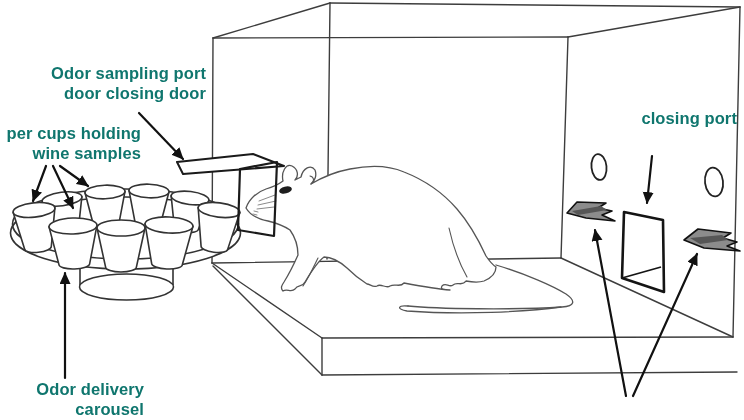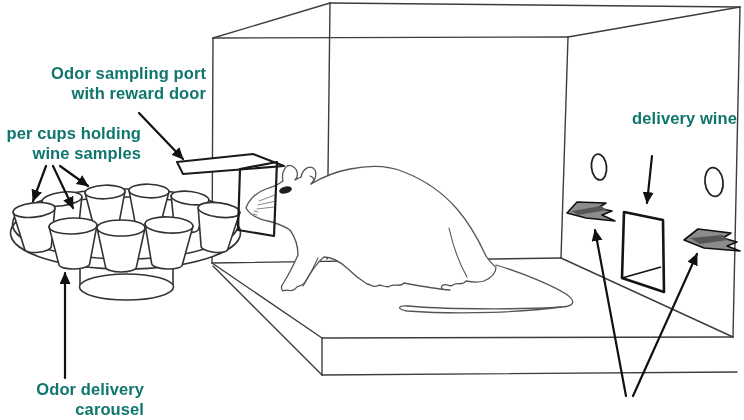--- a/index.html
+++ b/index.html
@@ -157,31 +157,31 @@
     <path d="M60,166 L88,186" marker-end="url(#ah)"></path>
     <path d="M65,378 L65,273" marker-end="url(#ah)"></path>
     <path d="M652,156 L647,203" marker-end="url(#ah)"></path>
     <path d="M626,396 L595,230" marker-end="url(#ah)"></path>
     <path d="M633,396 L697,254" marker-end="url(#ah)"></path>
   </g>
 </svg>
 
 <div class="fig-label" style="left:14px;top:63px;width:192px;">
   <span class="ln">Odor sampling port</span>
-  <span class="ln">with reward door</span>
+  <span class="ln">door closing door</span>
 </div>
 
 <div class="fig-label" style="left:-9px;top:123px;width:150px;">
   <span class="ln">per cups holding</span>
   <span class="ln">wine samples</span>
 </div>
 
 <div class="fig-label" style="left:-6px;top:379px;width:150px;">
   <span class="ln">Odor delivery</span>
   <span class="ln">carousel</span>
 </div>
 
 <div class="fig-label" style="left:577px;top:108px;width:160px;">
-  <span class="ln">delivery wine</span>
+  <span class="ln">closing port</span>
 </div>
 
 
 </div>
 
 </body></html>

